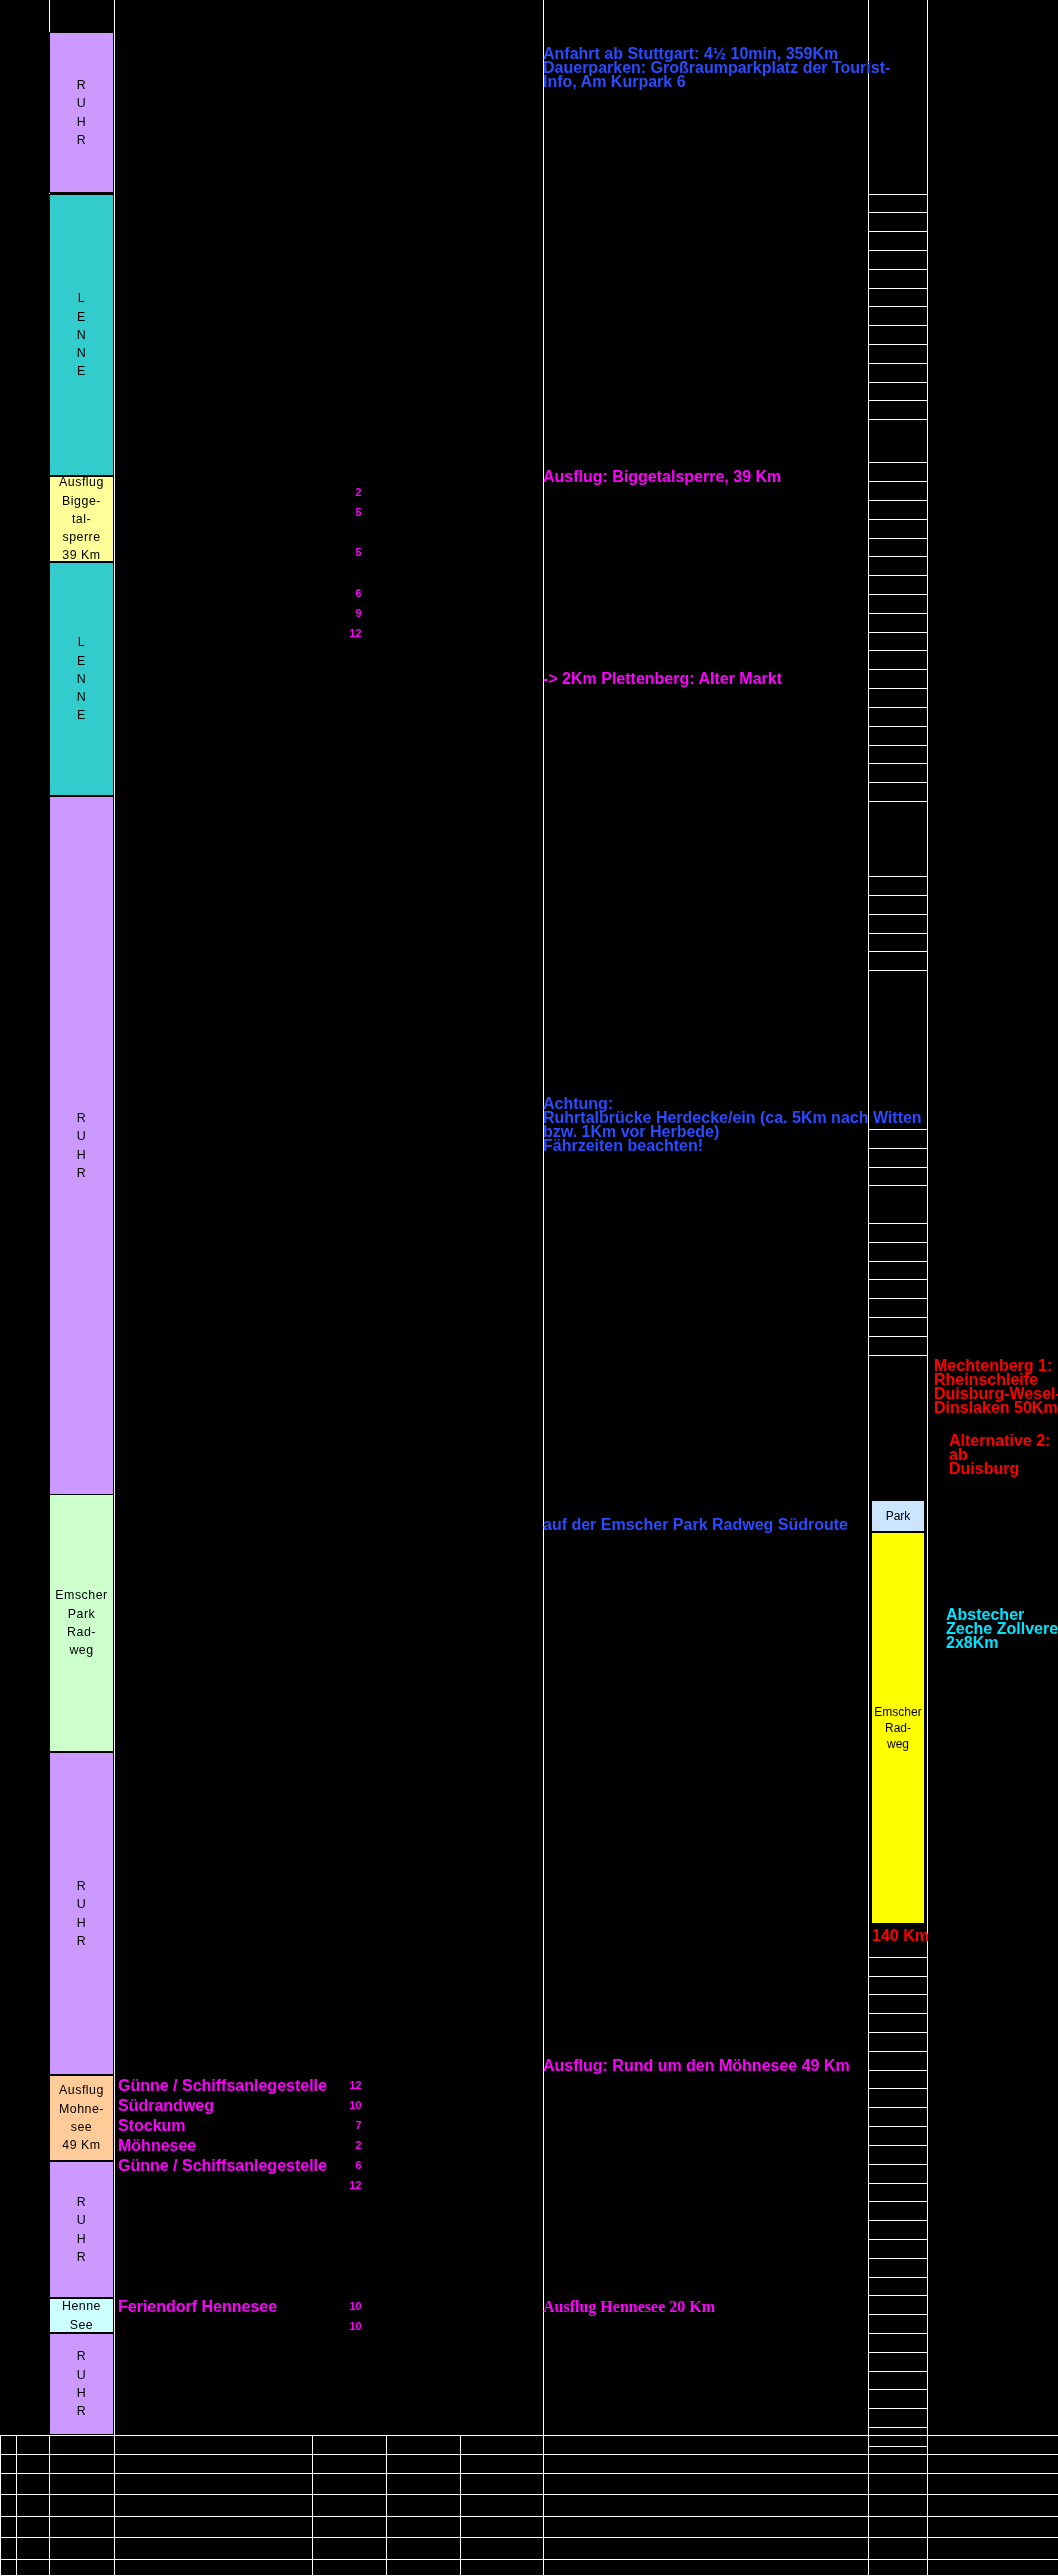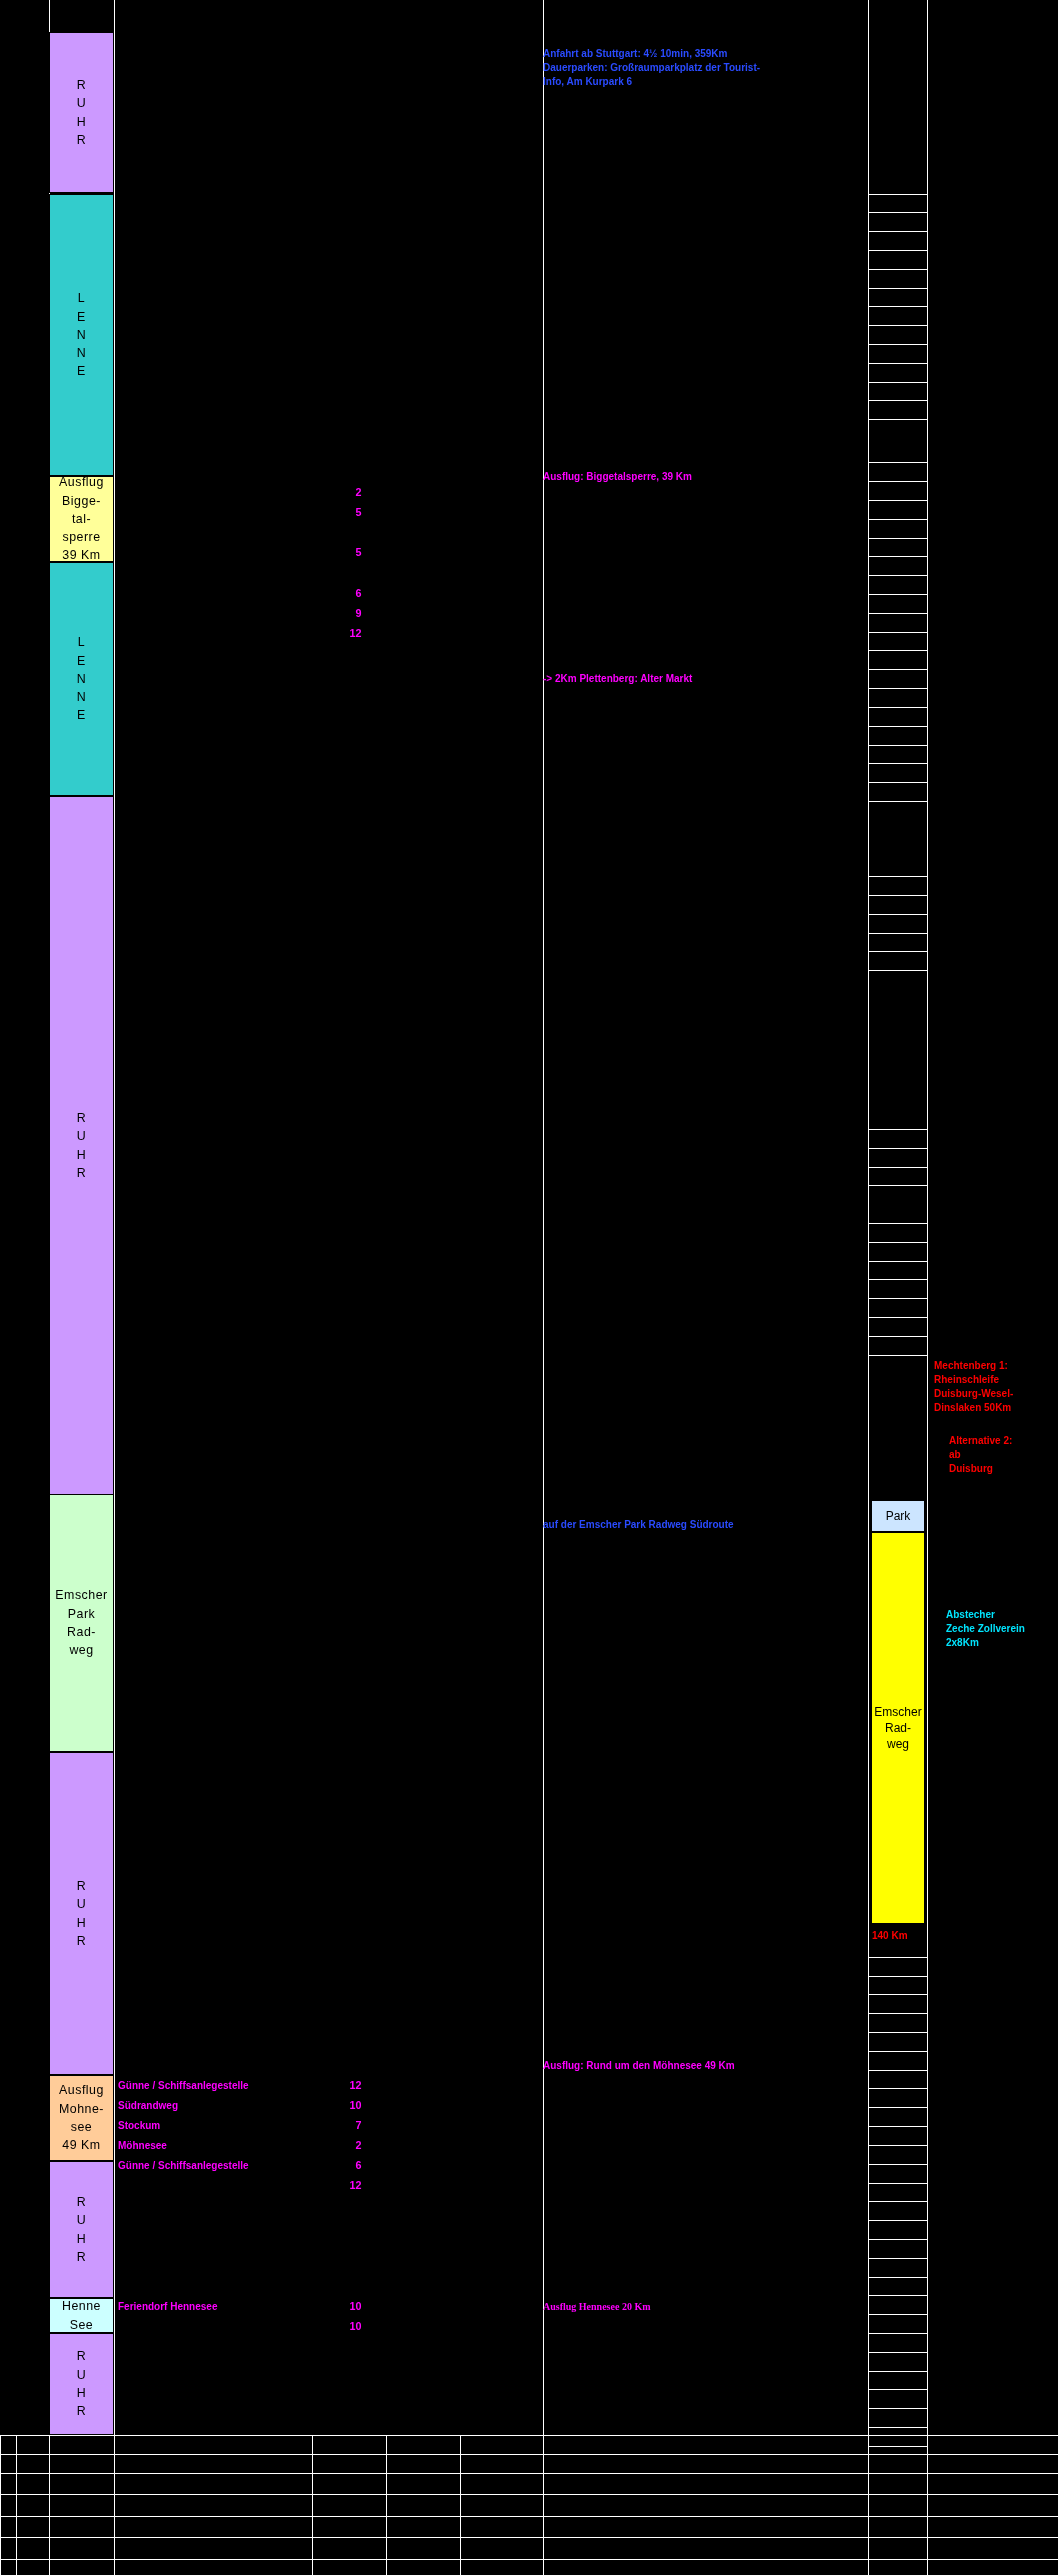--- a/index.html
+++ b/index.html
@@ -30,21 +30,21 @@
     align-items:center;
     letter-spacing:0.5px;
   }
   .block .stack span{display:block;}
 
   
   .vline{position:absolute;width:0.5px;background:#fff;}
   .hline{position:absolute;height:0.5px;background:#fff;}
 
   
-  .lbl{position:absolute;white-space:pre;font-size:10px;font-weight:bold;line-height:14px;}
+  .lbl{position:absolute;white-space:pre;font-size:16px;font-weight:bold;line-height:14px;}
   .blue{color:#2a4bff;}
   .magenta{color:#ff00ff;}
   .cyan{color:#00e5ff;}
   .red{color:#ff0000;}
 
   .num{position:absolute;color:#ff00ff;font-weight:bold;font-size:10.8px;text-align:right;width:21.5px;}
 
   
   .boxlbl{
     position:absolute;box-sizing:border-box;border:0.5px solid #000;
@@ -257,20 +257,24 @@
     <div class="boxlbl" style="left: 871px; top: 1532px; width: 54px; height: 392px; background: rgb(255, 255, 0);">
       <span>Emscher</span>
       <span>Rad-</span>
       <span>weg</span>
     </div>
     <div class="lbl blue" style="left: 543px; top: 47px;">Anfahrt ab Stuttgart: 4½ 10min, 359Km
 Dauerparken: Großraumparkplatz der Tourist-
 Info, Am Kurpark 6</div>
     <div class="lbl magenta" style="left: 543px; top: 470px;">Ausflug: Biggetalsperre, 39 Km</div>
     <div class="lbl magenta" style="left: 543px; top: 672px;">-&gt; 2Km Plettenberg: Alter Markt</div>
+    <div class="lbl blue" style="left: 543px; top: 1097px;">Achtung:
+Ruhrtalbrücke Herdecke/ein (ca. 5Km nach Witten
+bzw. 1Km vor Herbede)
+Fährzeiten beachten!</div>
     <div class="lbl blue" style="left: 543px; top: 1518px;">auf der Emscher Park Radweg Südroute</div>
     <div class="lbl red" style="left: 934px; top: 1359px;">Mechtenberg 1:
 Rheinschleife
 Duisburg-Wesel-
 Dinslaken 50Km</div>
     <div class="lbl red" style="left: 949px; top: 1434px;">Alternative 2:
 ab
 Duisburg</div>
     <div class="lbl cyan" style="left: 946px; top: 1608px;">Abstecher
 Zeche Zollverein

